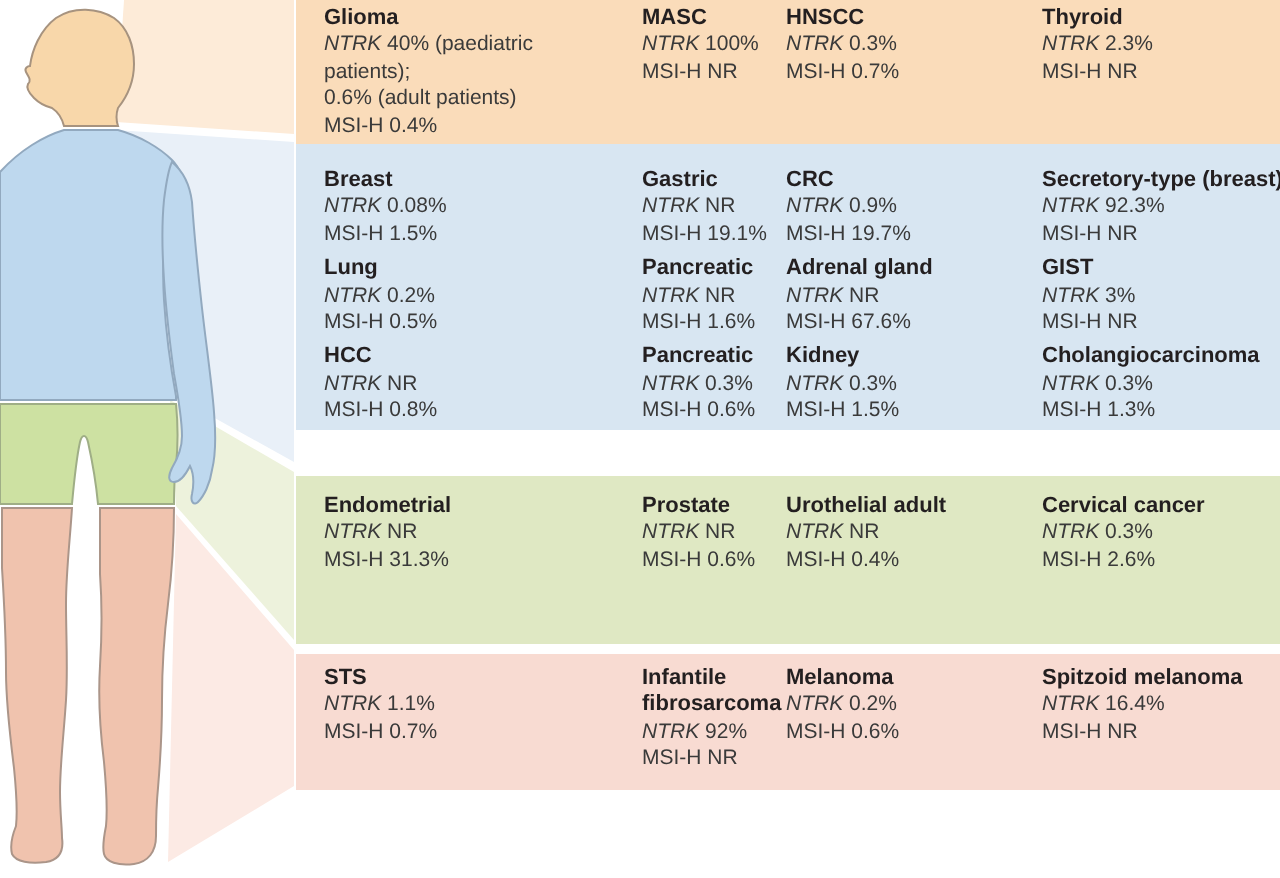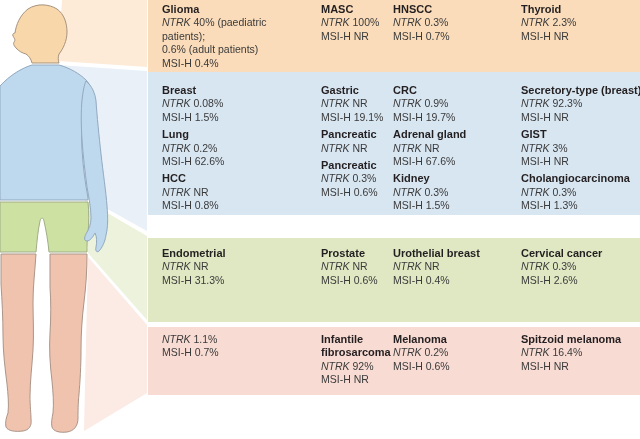--- a/index.html
+++ b/index.html
@@ -104,37 +104,38 @@
   <div class="band band-1" style="background: rgb(216, 230, 242);">
       <div class="col col-0">
         <div class="entry">
           <div class="cname">Breast</div>
           <div class="stat"><i>NTRK</i> 0.08%</div>
           <div class="stat">MSI-H 1.5%</div>
         </div>
         <div class="entry">
           <div class="cname">Lung</div>
           <div class="stat"><i>NTRK</i> 0.2%</div>
-          <div class="stat">MSI-H 62.6%</div>
+          <div class="stat">MSI-H 0.5%</div>
         </div>
         <div class="entry">
           <div class="cname">HCC</div>
           <div class="stat"><i>NTRK</i> NR</div>
           <div class="stat">MSI-H 0.8%</div>
         </div>
       </div>
       <div class="col col-1">
         <div class="entry">
           <div class="cname">Gastric</div>
           <div class="stat"><i>NTRK</i> NR</div>
           <div class="stat">MSI-H 19.1%</div>
         </div>
         <div class="entry">
           <div class="cname">Pancreatic</div>
           <div class="stat"><i>NTRK</i> NR</div>
+          <div class="stat">MSI-H 1.6%</div>
         </div>
         <div class="entry">
           <div class="cname">Pancreatic</div>
           <div class="stat"><i>NTRK</i> 0.3%</div>
           <div class="stat">MSI-H 0.6%</div>
         </div>
       </div>
       <div class="col col-2">
         <div class="entry">
           <div class="cname">CRC</div>
@@ -180,36 +181,37 @@
       </div>
       <div class="col col-1">
         <div class="entry">
           <div class="cname">Prostate</div>
           <div class="stat"><i>NTRK</i> NR</div>
           <div class="stat">MSI-H 0.6%</div>
         </div>
       </div>
       <div class="col col-2">
         <div class="entry">
-          <div class="cname">Urothelial breast</div>
+          <div class="cname">Urothelial adult</div>
           <div class="stat"><i>NTRK</i> NR</div>
           <div class="stat">MSI-H 0.4%</div>
         </div>
       </div>
       <div class="col col-3">
         <div class="entry">
           <div class="cname">Cervical cancer</div>
           <div class="stat"><i>NTRK</i> 0.3%</div>
           <div class="stat">MSI-H 2.6%</div>
         </div>
       </div>
     </div>
   <div class="band band-3" style="background: rgb(248, 219, 210);">
       <div class="col col-0">
         <div class="entry">
+          <div class="cname">STS</div>
           <div class="stat"><i>NTRK</i> 1.1%</div>
           <div class="stat">MSI-H 0.7%</div>
         </div>
       </div>
       <div class="col col-1">
         <div class="entry">
           <div class="cname">Infantile fibrosarcoma</div>
           <div class="stat"><i>NTRK</i> 92%</div>
           <div class="stat">MSI-H NR</div>
         </div>

